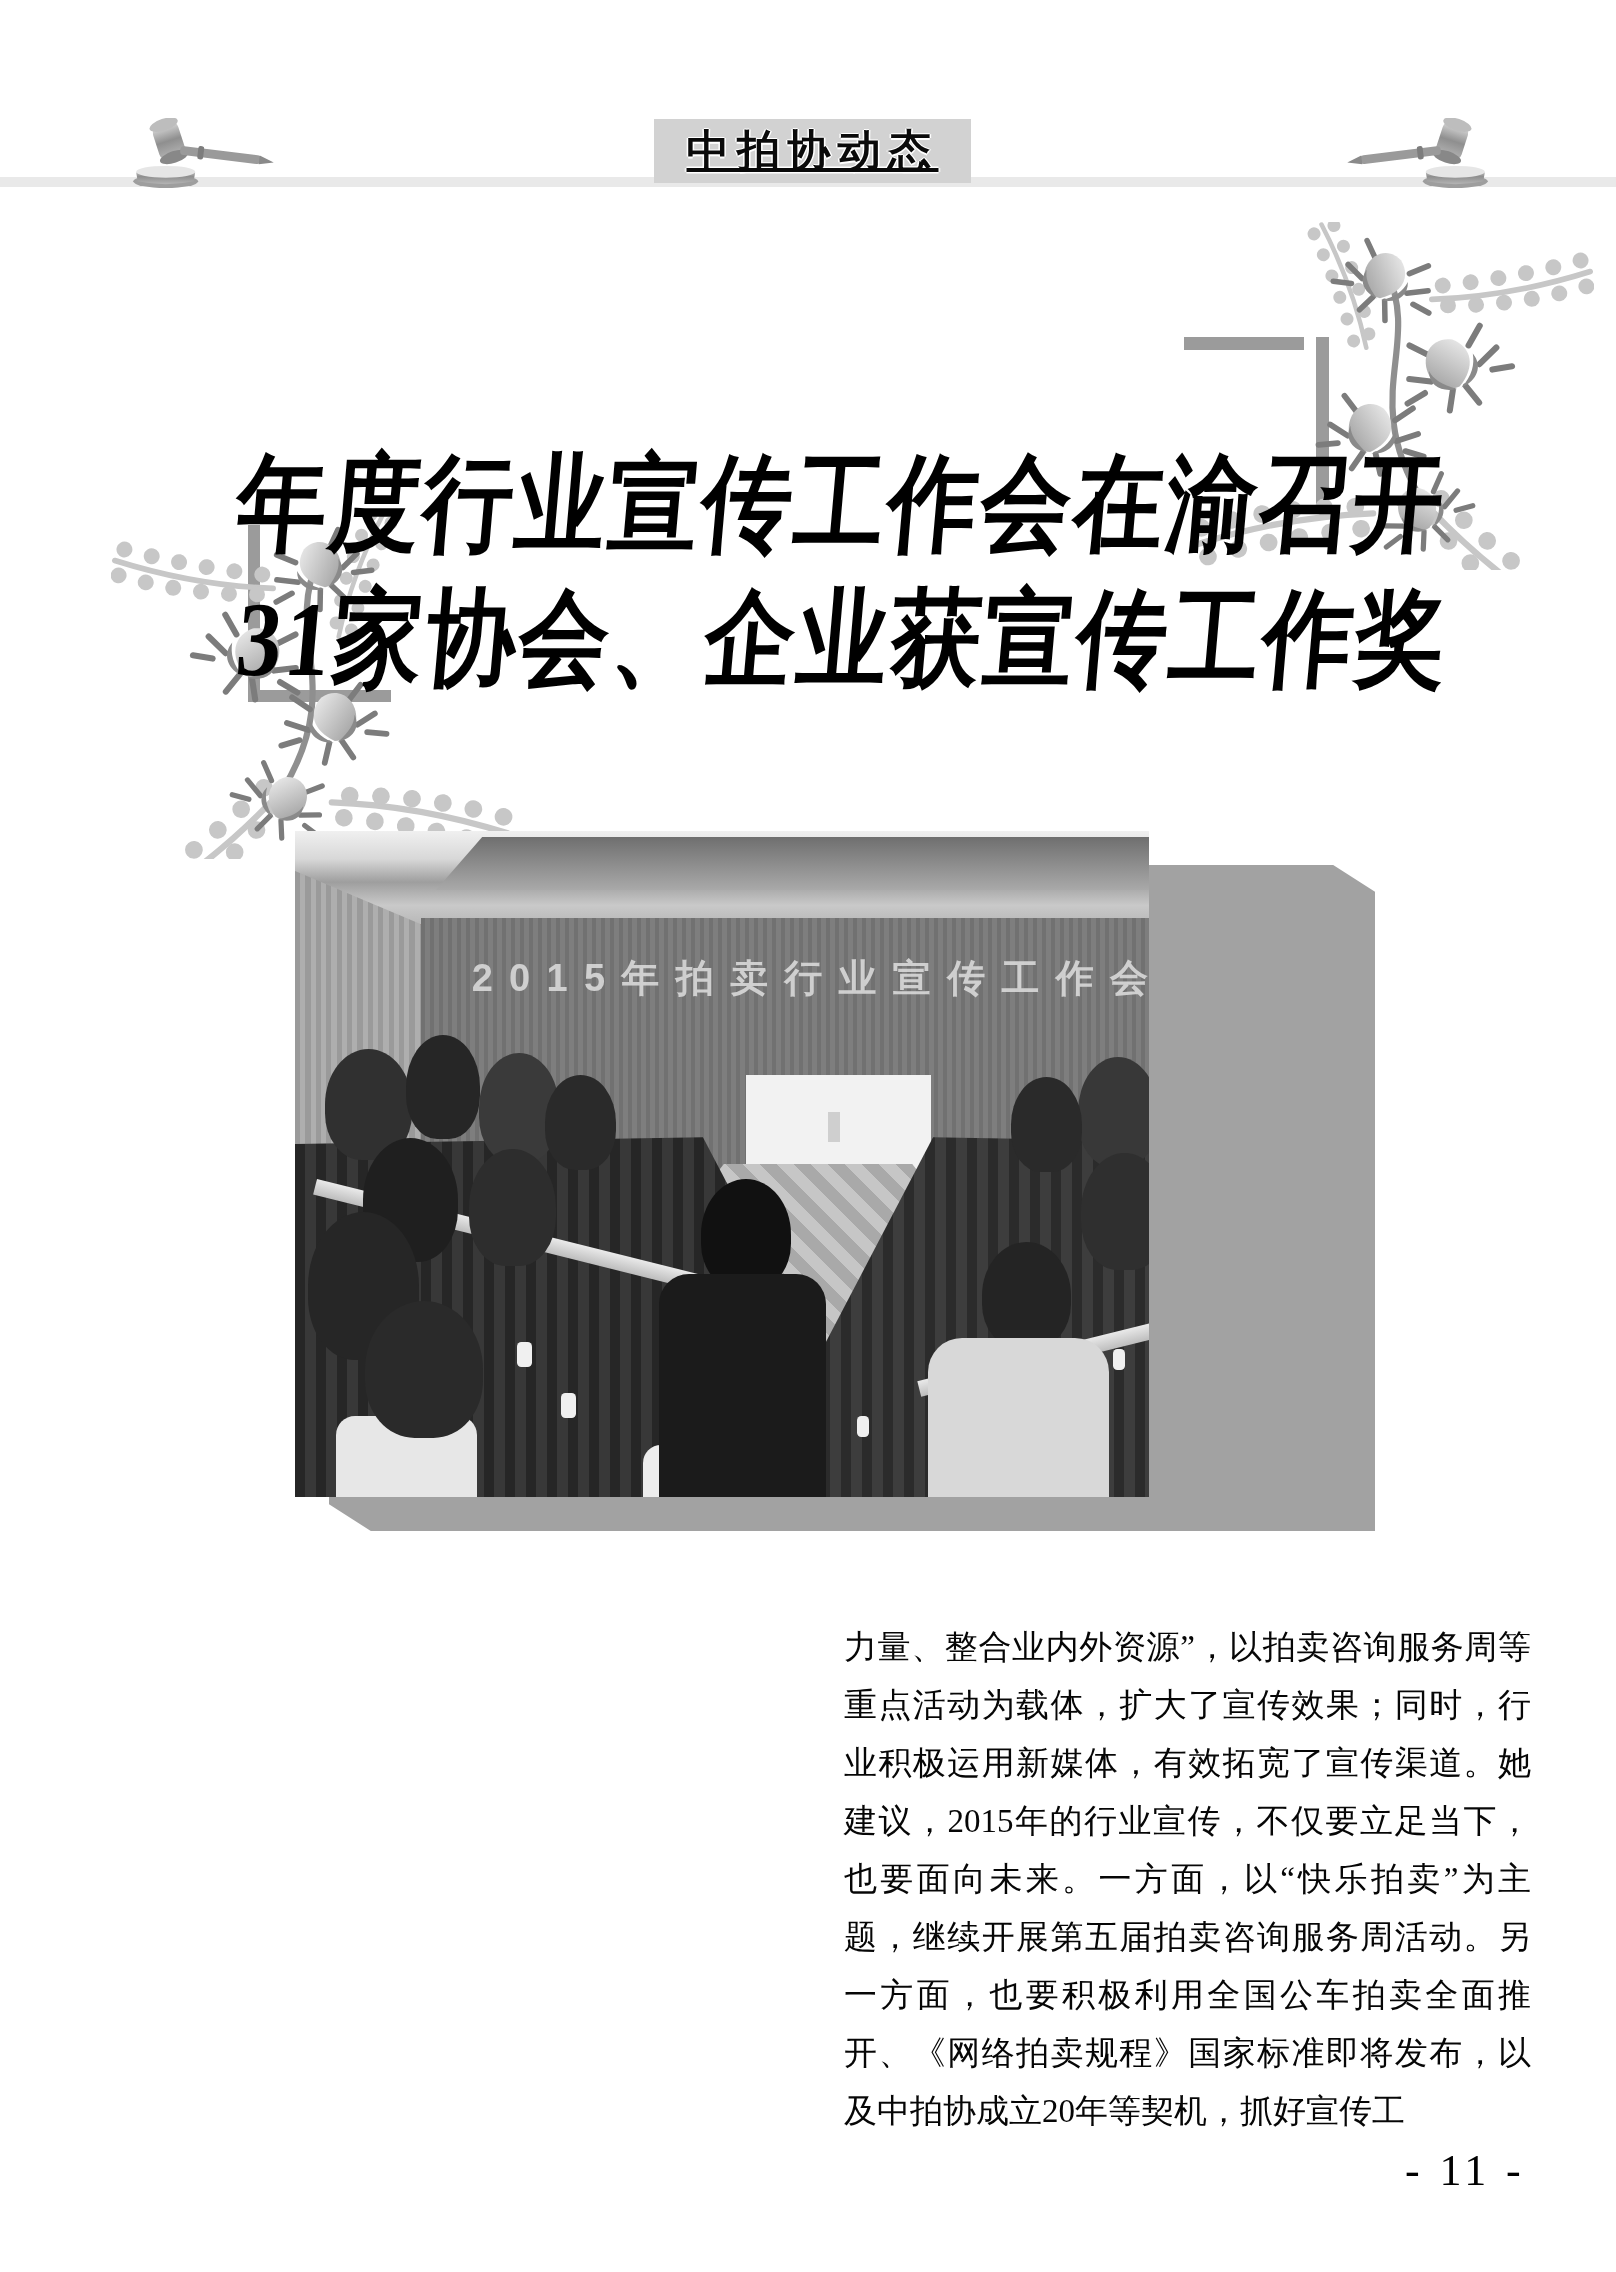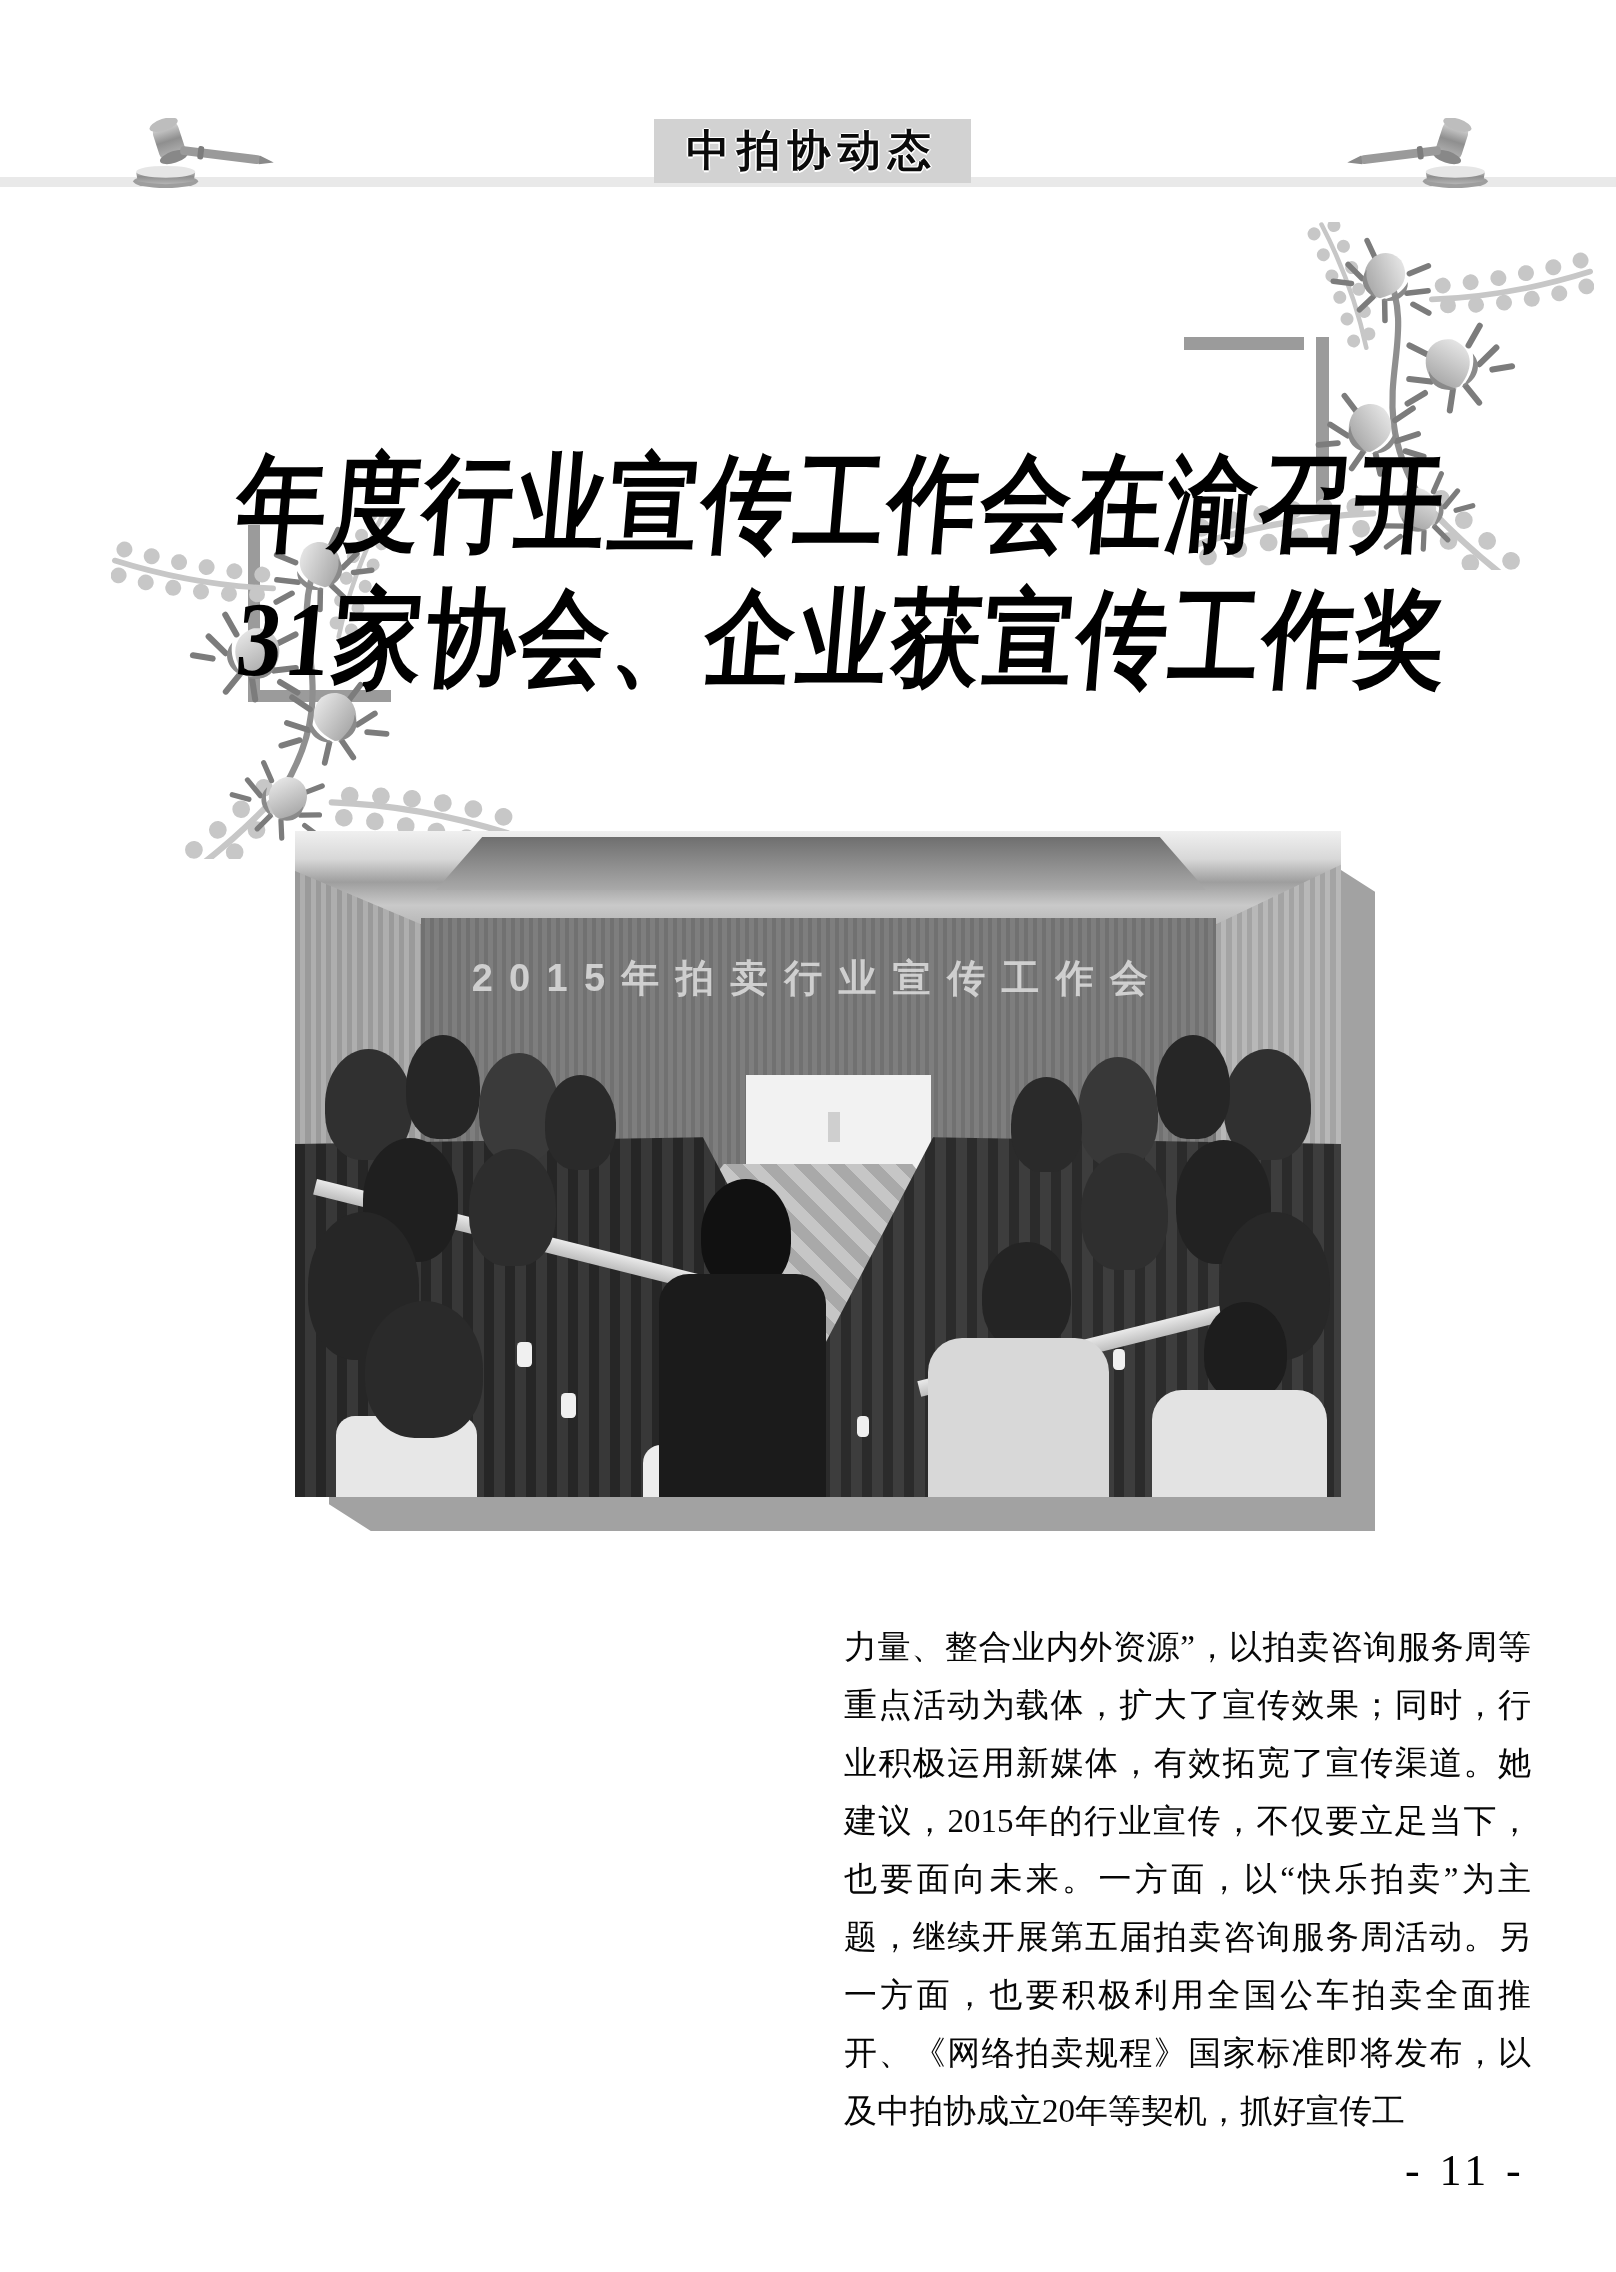--- a/index.html
+++ b/index.html
@@ -6,21 +6,21 @@
   #page{position:relative;width:1617px;height:2273px;background:#ffffff;overflow:hidden;
         font-family:"Liberation Serif","DejaVu Serif",serif;color:#000;}
   .abs{position:absolute;}
 
   
   #hdr-band{left:0;top:177px;width:1617px;height:10.4px;background:#e9e9e9;}
   #hdr-box{left:654px;top:119px;width:317px;height:64px;background:#d2d2d2;
            display:flex;align-items:center;justify-content:center;}
   #hdr-title{font-family:"Liberation Sans","DejaVu Sans",sans-serif;font-size:43px;font-weight:600;
              letter-spacing:7.4px;color:#0a0a0a;
-             text-shadow:-1.5px 0 0 #fff,1.5px 0 0 #fff,0 -1.5px 0 #fff,0 1.5px 0 #fff;}
+             text-shadow:-1.5px 0 0 #fff,1.5px 0 0 #fff,0 -1.5px 0 #fff,0 1.5px 0 #fff;text-decoration:underline;}
   .gavel{width:148px;height:70px;}
   #gavel-left{left:130px;top:118px;}
   #gavel-right{left:1343px;top:118px;transform:scaleX(-1);}
 
   
   .bar{background:#9b9b9b;}
   #br-tr-h{left:1184px;top:337px;width:120px;height:12.6px;}
   #br-tr-v{left:1316px;top:337px;width:13.3px;height:176px;}
   #br-l-v{left:248px;top:525px;width:12px;height:176px;}
   #br-l-h{left:248px;top:690px;width:143px;height:12px;}
@@ -32,21 +32,21 @@
   .callig{left:237px;width:1199px;text-align:center;font-weight:900;
           font-family:"Liberation Serif","DejaVu Serif",serif;
           font-size:90px;letter-spacing:3px;transform:skewX(-5deg) scaleY(1.18);
           transform-origin:center;white-space:nowrap;}
   #title1{top:444px;}
   #title2{top:579px;}
 
   
   #photo-shadow{left:329px;top:865px;width:1046px;height:666px;background:#a2a2a2;
                 clip-path:polygon(0 0,96% 0,100% 4%,100% 100%,4% 100%,0 96%);}
-  #photo{left:295px;top:831px;width:1046px;height:666px;background:#c2410c;overflow:hidden;}
+  #photo{left:295px;top:831px;width:854px;height:666px;background:#c2410c;overflow:hidden;}
   #ph-ceiling{left:0;top:0;width:1046px;height:93px;
      background:linear-gradient(180deg,#f0f0f0 0%,#d8d8d8 30%,#9e9e9e 55%,#c9c9c9 80%,#b8b8b8 100%);}
   #ph-ceiling-recess{left:141px;top:6px;width:770px;height:53px;
      background:linear-gradient(180deg,#6f6f6f,#a9a9a9);
      clip-path:polygon(6% 0,94% 0,100% 100%,0 100%);}
   #ph-wall-l{left:0;top:0;width:126px;height:666px;
      background:repeating-linear-gradient(90deg,#9a9a9a 0 5.2px,#aeaeae 5.2px 10.4px);
      clip-path:polygon(0 6%,100% 14%,100% 100%,0 100%);}
   #ph-wall-r{left:921px;top:0;width:126px;height:666px;
      background:repeating-linear-gradient(90deg,#a4a4a4 0 5.2px,#b8b8b8 5.2px 10.4px);

